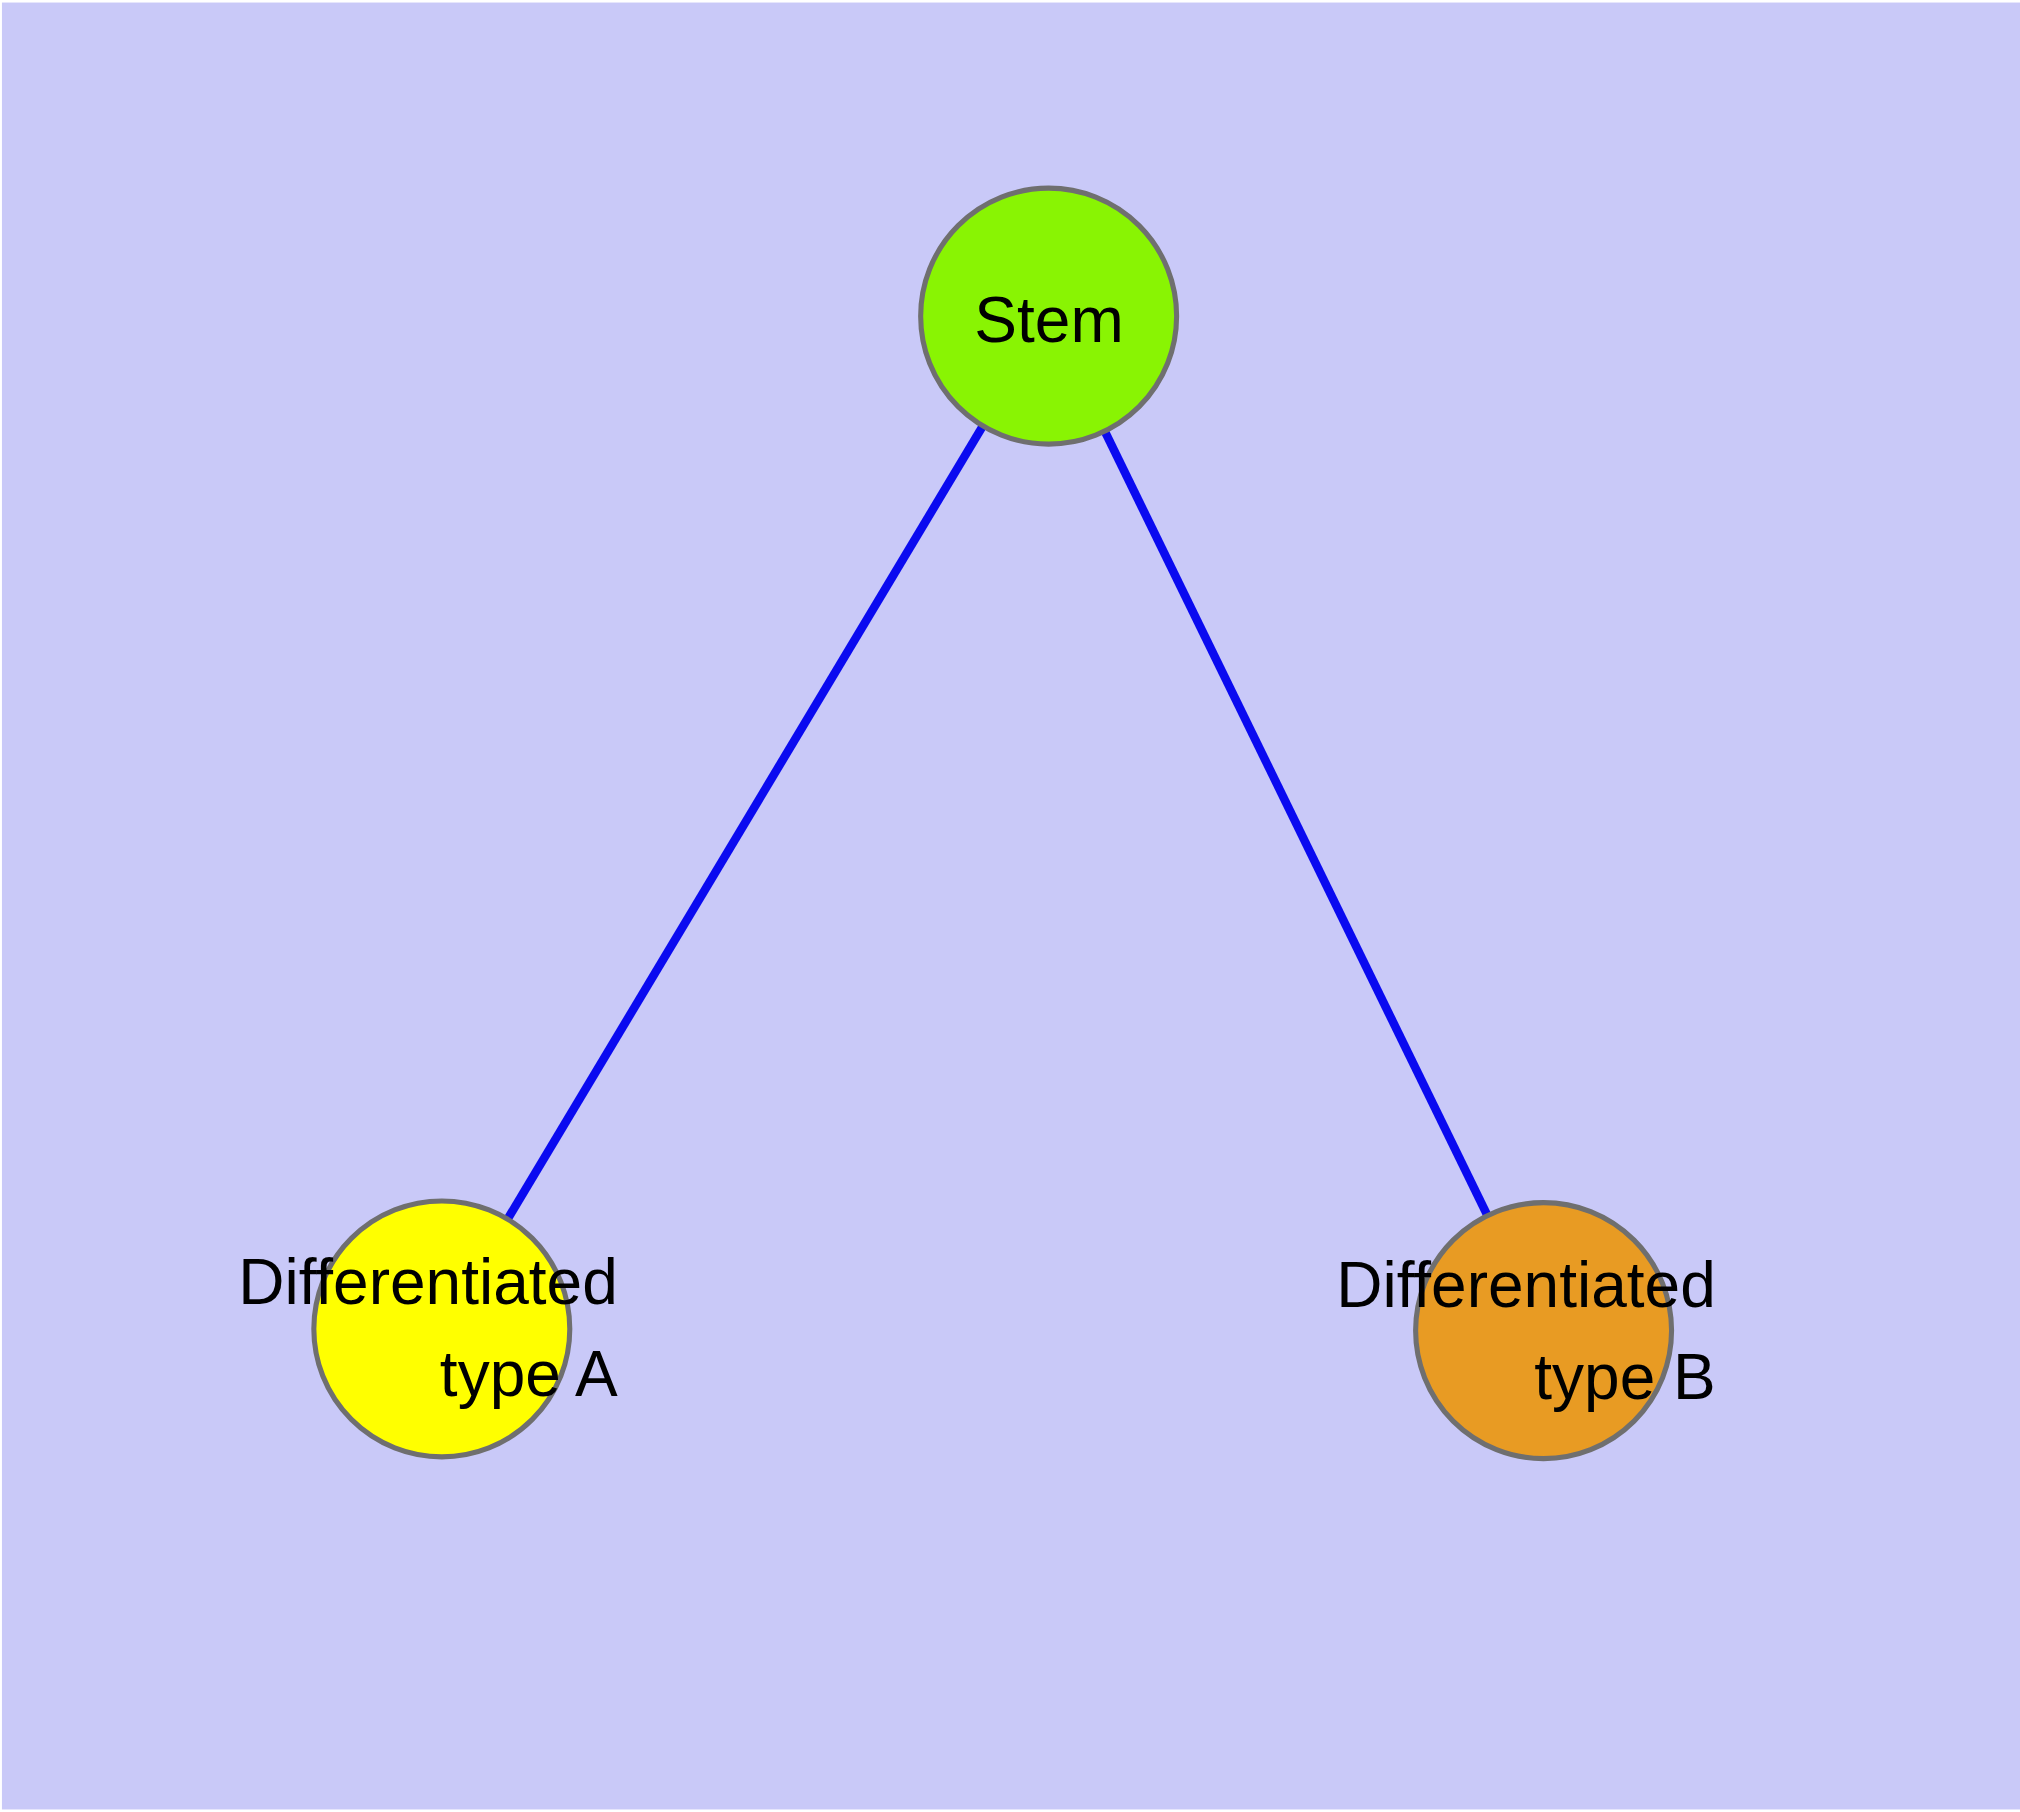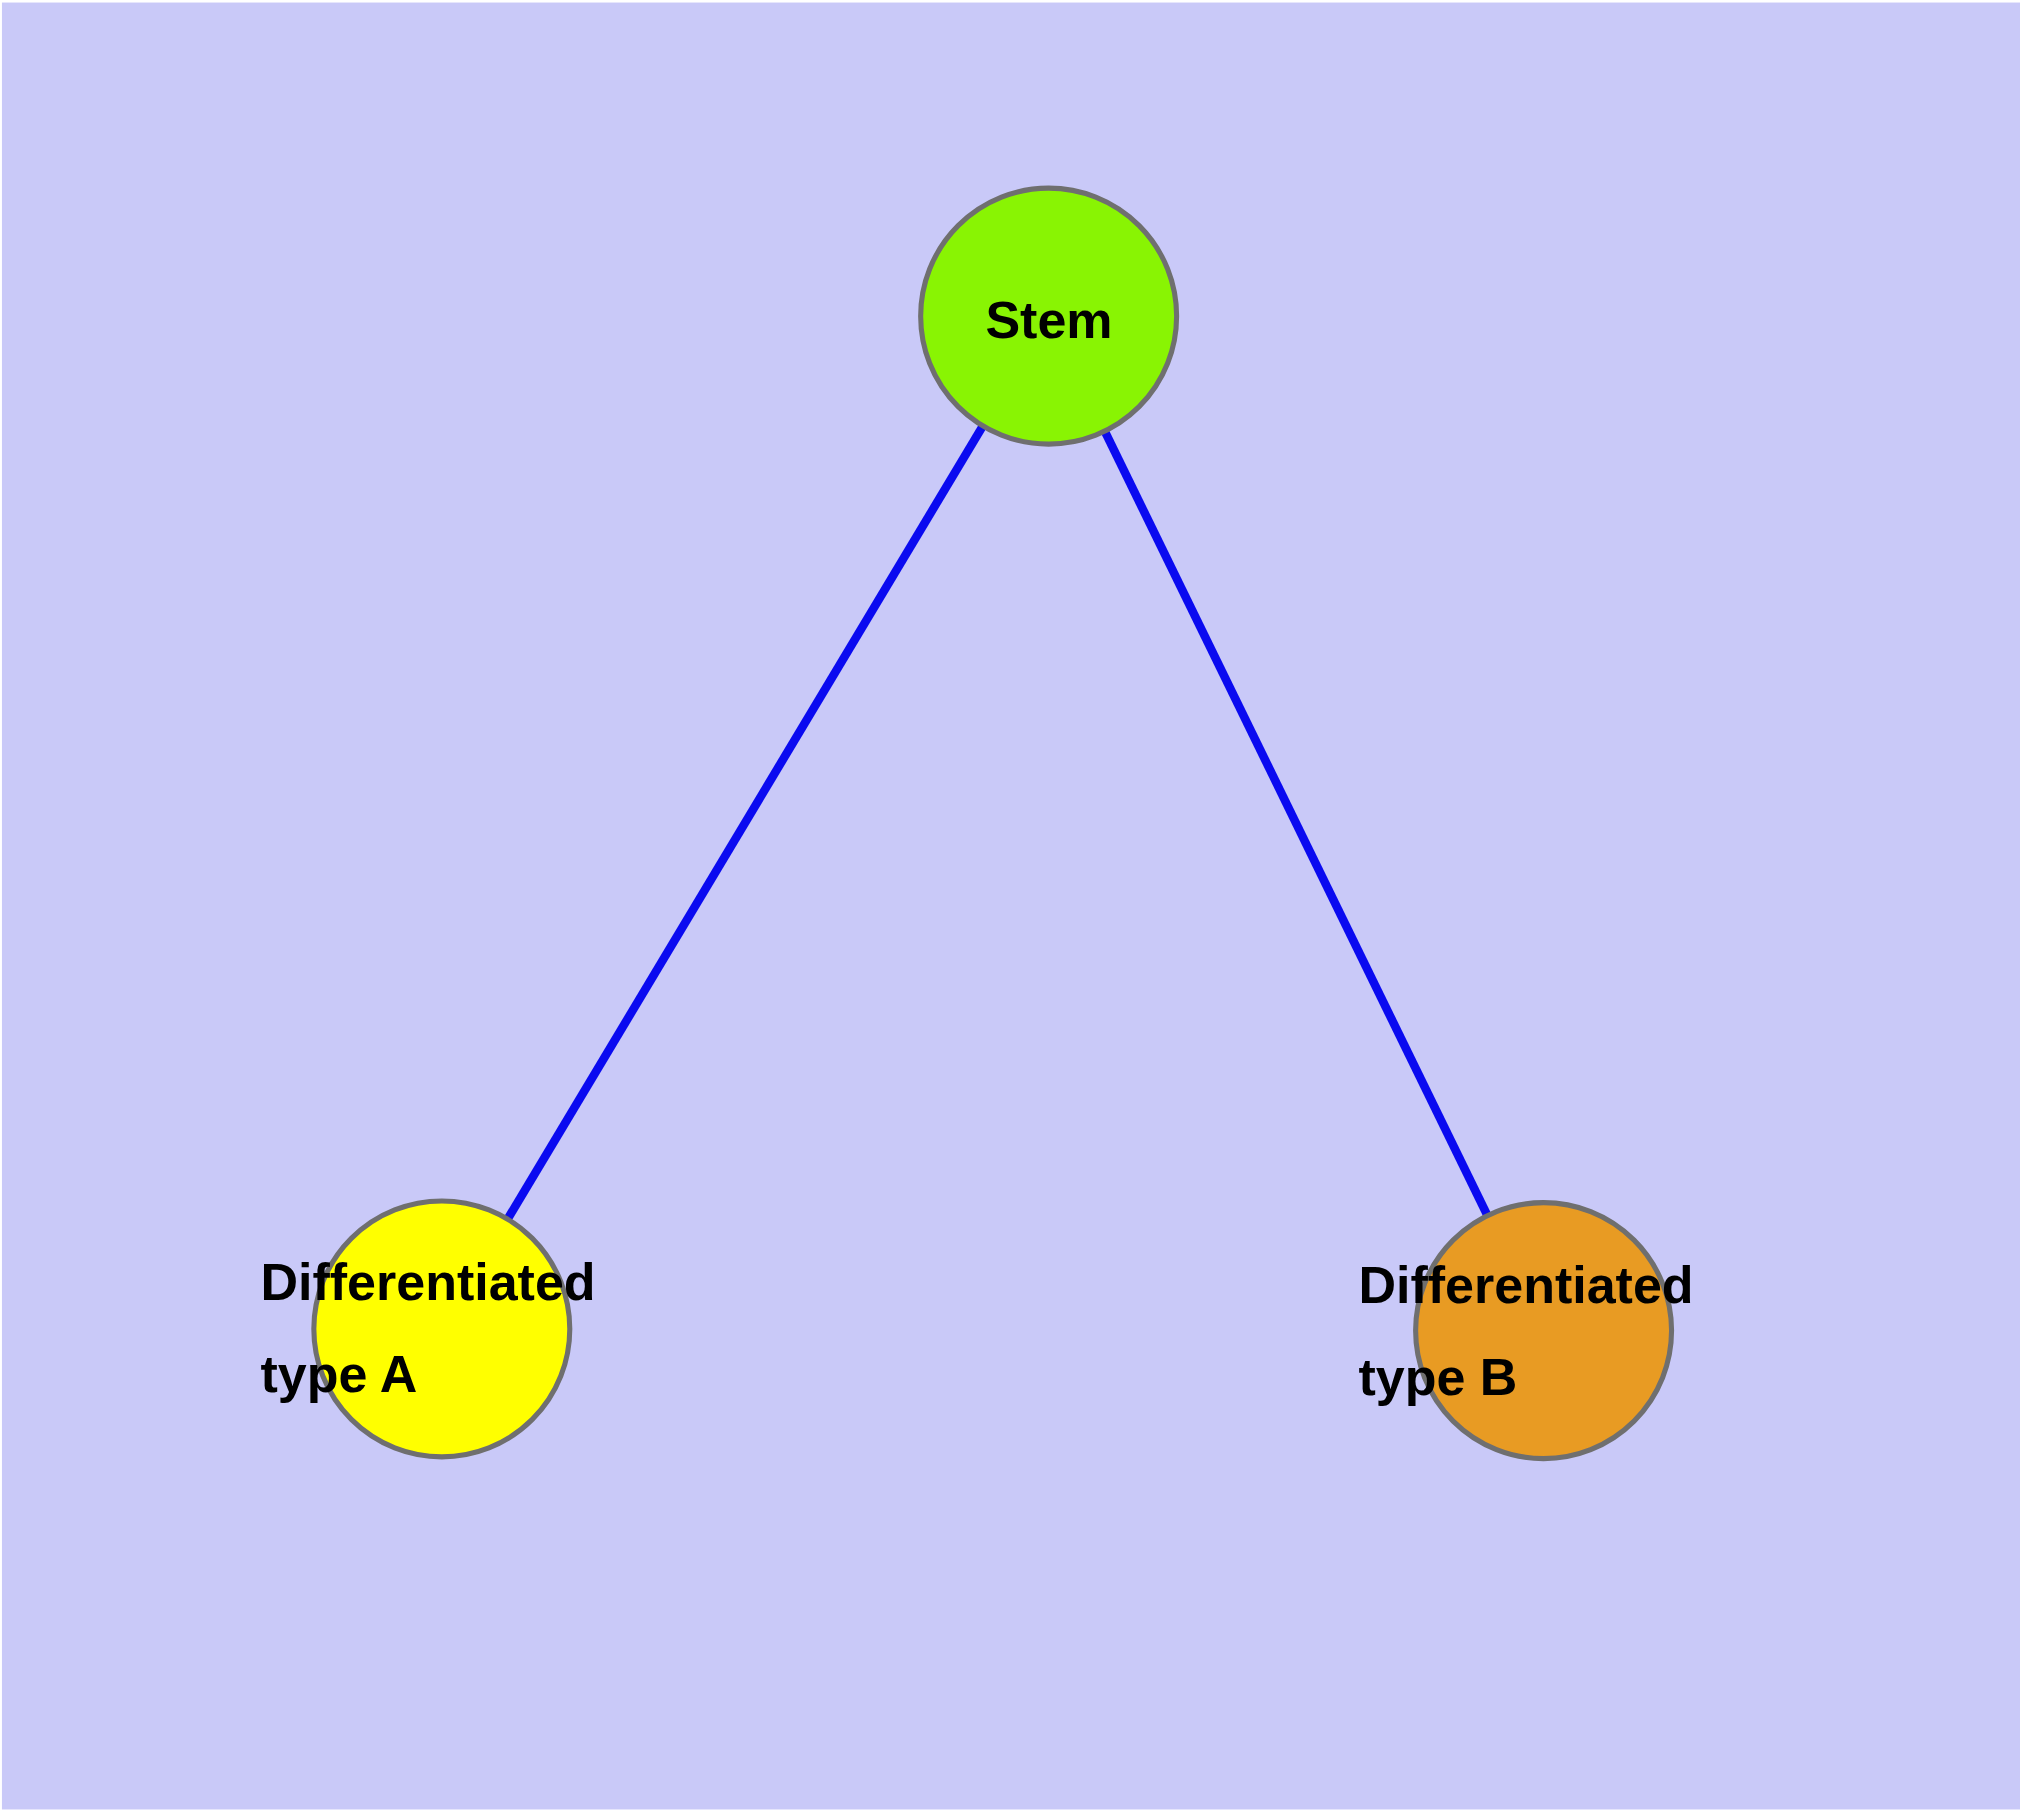--- a/index.html
+++ b/index.html
@@ -19,25 +19,25 @@
   }
   .graph-svg {
     position: absolute;
     left: 0;
     top: 0;
     display: block;
   }
   .node-label {
     position: absolute;
     transform: translate(-50%, -50%);
-    font-weight: bold;
-    font-size: 52px;
+    font-weight: normal;
+    font-size: 64px;
     line-height: 92px;
     color: #000000;
-    text-align: left;
+    text-align: right;
     white-space: pre-line;
     letter-spacing: 0;
     pointer-events: none;
   }
 </style>
 </head>
 <body>
 
 <div class="canvas">
   <svg class="graph-svg" width="2021" height="1812" viewBox="0 0 2384 2138">

